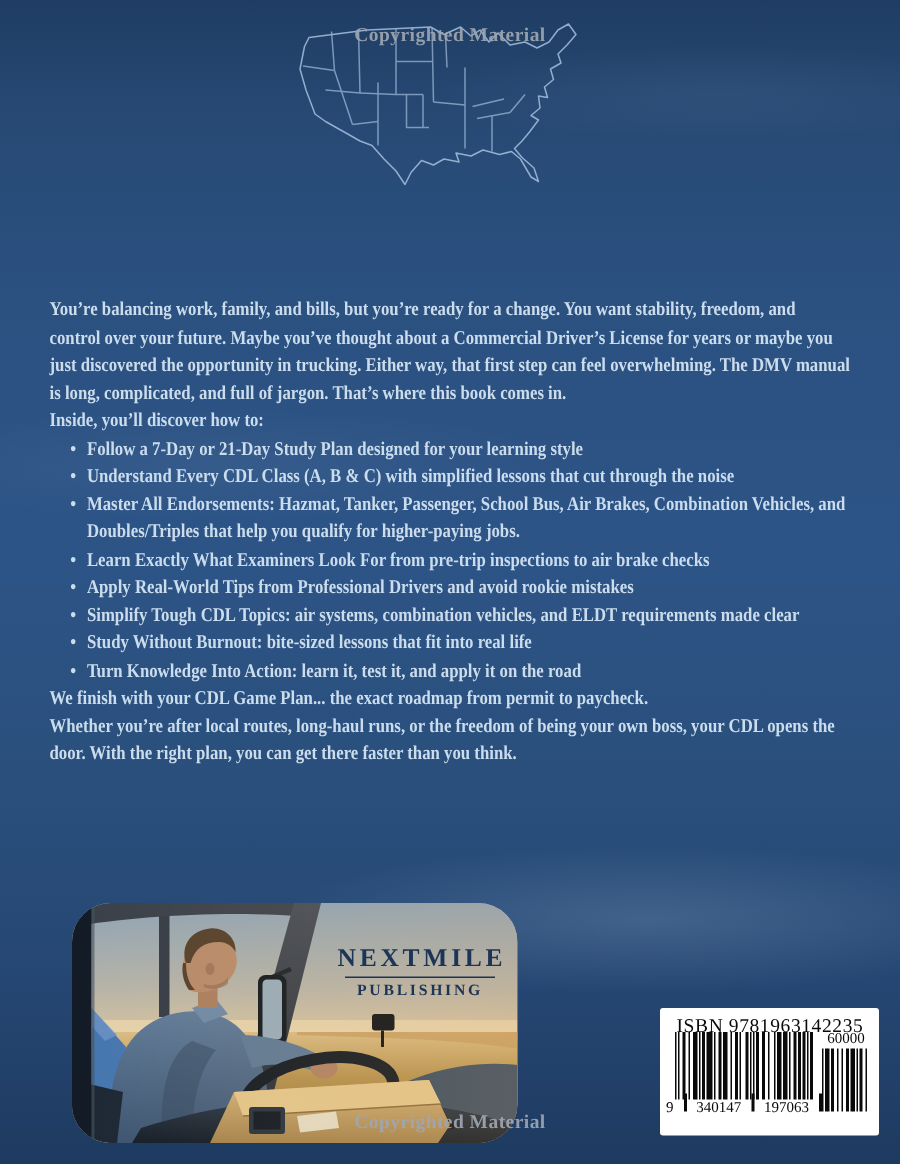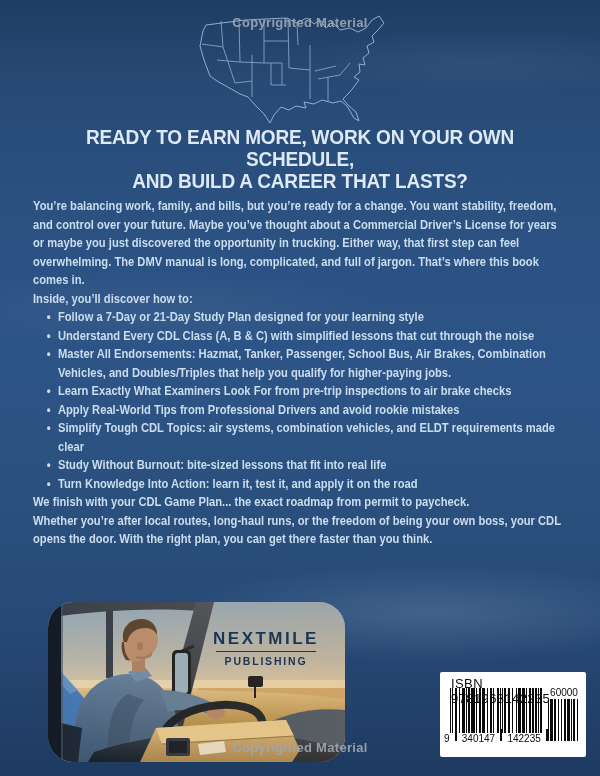--- a/index.html
+++ b/index.html
@@ -1,18 +1,18 @@
 <!DOCTYPE html>
 <html><head>
 <meta charset="utf-8">
 <style>
   html,body{margin:0;padding:0;background:#0e1624;}
   .cover{
     position:relative;width:600px;height:776px;overflow:hidden;
-    font-family:Liberation Sans, sans-serif;
+    font-family:Liberation Serif, serif;
     background:linear-gradient(180deg,#1f3d64 0%,#274974 10%,#2b5181 26%,#2d5486 48%,#2a4f7c 68%,#254672 85%,#1e3a60 100%);
   }
   .cover::before{content:"";position:absolute;inset:0;pointer-events:none;background:
     radial-gradient(60% 9% at 72% 79%, rgba(173,200,224,.20), transparent 70%),
     radial-gradient(55% 7% at 25% 40%, rgba(160,190,220,.08), transparent 70%),
     radial-gradient(45% 6% at 80% 8%, rgba(160,190,220,.07), transparent 70%);}
   .wm{position:absolute;left:0;right:0;text-align:center;font-size:13px;font-weight:600;
       color:rgba(158,166,177,.92);letter-spacing:.3px;z-index:6}
   .wm-top{top:15px}
   .wm-bottom{top:740px}
@@ -27,21 +27,21 @@
   .p-listintro{margin-bottom:0}
   ul.bullets{margin:0;padding:0 0 0 16px;list-style:none}
   ul.bullets li{position:relative;padding-left:13px}
   ul.bullets li::before{content:"\2022";position:absolute;left:0;top:0}
   .p-gameplan{margin-top:8px}
   .p-closing{margin-top:18px}
   
   .photo{position:absolute;left:48px;top:602px;width:297px;height:160px;border-radius:26px;
     overflow:hidden;background:#8aa0b2;z-index:3}
   .photo svg{display:block}
-  .logo{position:absolute;top:27px;left:163px;width:110px;text-align:center;color:#1c3456;z-index:4}
+  .logo{position:absolute;top:27px;left:177px;width:110px;text-align:center;color:#1c3456;z-index:4}
   .logo-name{font-size:17px;font-weight:700;letter-spacing:2.5px}
   .logo-rule{height:0;border-top:1.5px solid #1c3456;margin:2px 5px 3px}
   .logo-sub{font-size:10.5px;font-weight:700;letter-spacing:1.8px}
   
   .barcode{position:absolute;left:440px;top:672px;width:146px;height:85px;background:#fff;
     border-radius:2px;color:#0a0a0a;z-index:3}
   .isbn{position:absolute;top:4px;left:11px;font-size:13px;letter-spacing:.4px}
   .bc-main{position:absolute;left:10px;top:16px;width:92px;height:45px;display:flex}
   .bc-main div,.bc-addon div{flex:0 0 auto;height:100%}
   .bc-digits{position:absolute;left:2px;top:61px;width:104px;display:flex;align-items:flex-start;
@@ -81,24 +81,20 @@
           <path d="M135,66 L135,90"></path>
             <path d="M147,64 L157,52"></path>
             <path d="M104,12 L105,34"></path>
         </g>
       </g>
     </svg>
   </div>
 
   <div class="wm wm-top">Copyrighted Material</div>
 
-  <div class="headline">
-    <span class="sq">READY TO EARN MORE, WORK ON YOUR OWN SCHEDULE,</span>
-    <span class="sq">AND BUILD A CAREER THAT LASTS?</span>
-  </div>
 
   <div class="body-col">
     <p class="p-intro">You’re balancing work, family, and bills, but you’re ready for a change. You want stability, freedom, and control over your future. Maybe you’ve thought about a Commercial Driver’s License for years or maybe you just discovered the opportunity in trucking. Either way, that first step can feel overwhelming. The DMV manual is long, complicated, and full of jargon. That’s where this book comes in.</p>
     <p class="p-listintro">Inside, you’ll discover how to:</p>
     <ul class="bullets">
         <li>Follow a 7-Day or 21-Day Study Plan designed for your learning style</li>
         <li>Understand Every CDL Class (A, B &amp; C) with simplified lessons that cut through the noise</li>
         <li>Master All Endorsements: Hazmat, Tanker, Passenger, School Bus, Air Brakes, Combination Vehicles, and Doubles/Triples that help you qualify for higher-paying jobs.</li>
         <li>Learn Exactly What Examiners Look For from pre-trip inspections to air brake checks</li>
         <li>Apply Real-World Tips from Professional Drivers and avoid rookie mistakes</li>
@@ -264,21 +260,21 @@
         <div style="width: 1.23457%; background: transparent;"></div>
         <div style="width: 1.23457%; background: rgb(10, 10, 10);"></div>
         <div style="width: 1.23457%; background: transparent;"></div>
         <div style="width: 1.23457%; background: rgb(10, 10, 10);"></div>
       </div>
     <div class="bc-digits">
       <span>9</span>
       <span class="gd"></span>
       <span>340147</span>
       <span class="gd"></span>
-      <span>142235</span>
+      <span>197063</span>
       <span class="gd"></span>
     </div>
     <div class="bc-addon-label">60000</div>
     <div class="bc-addon">
         <div style="width: 3.57143%; background: rgb(10, 10, 10);"></div>
         <div style="width: 3.57143%; background: transparent;"></div>
         <div style="width: 7.14286%; background: rgb(10, 10, 10);"></div>
         <div style="width: 3.57143%; background: transparent;"></div>
         <div style="width: 7.14286%; background: rgb(10, 10, 10);"></div>
         <div style="width: 7.14286%; background: transparent;"></div>

